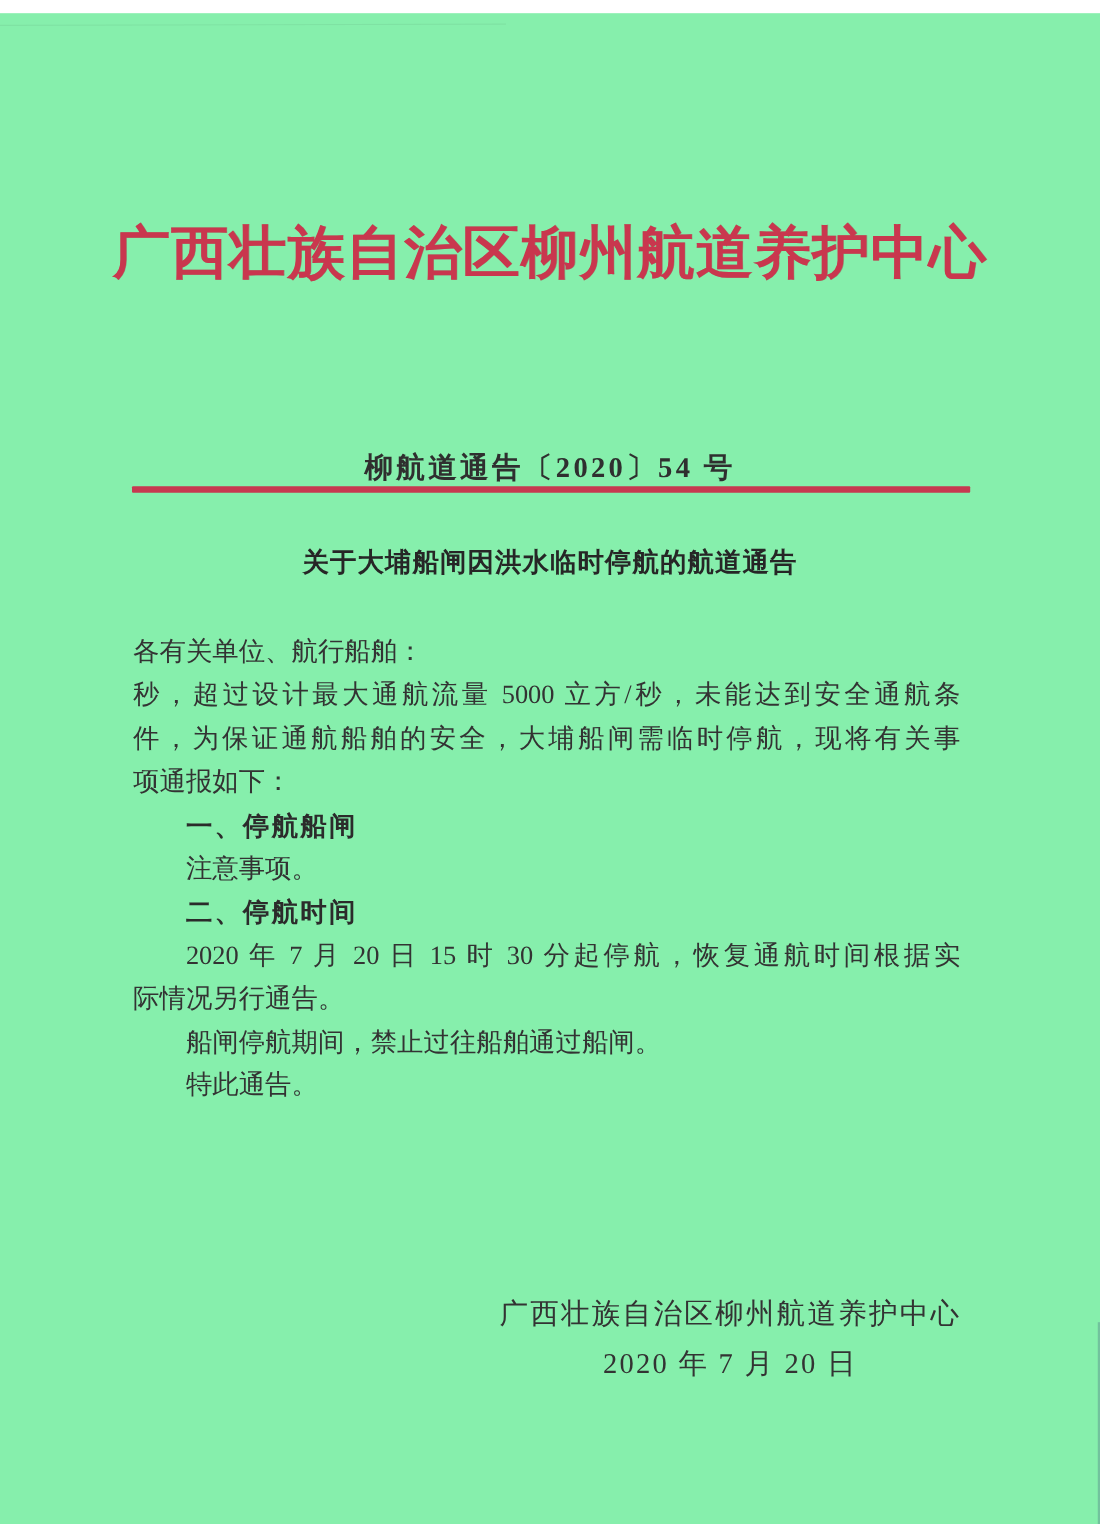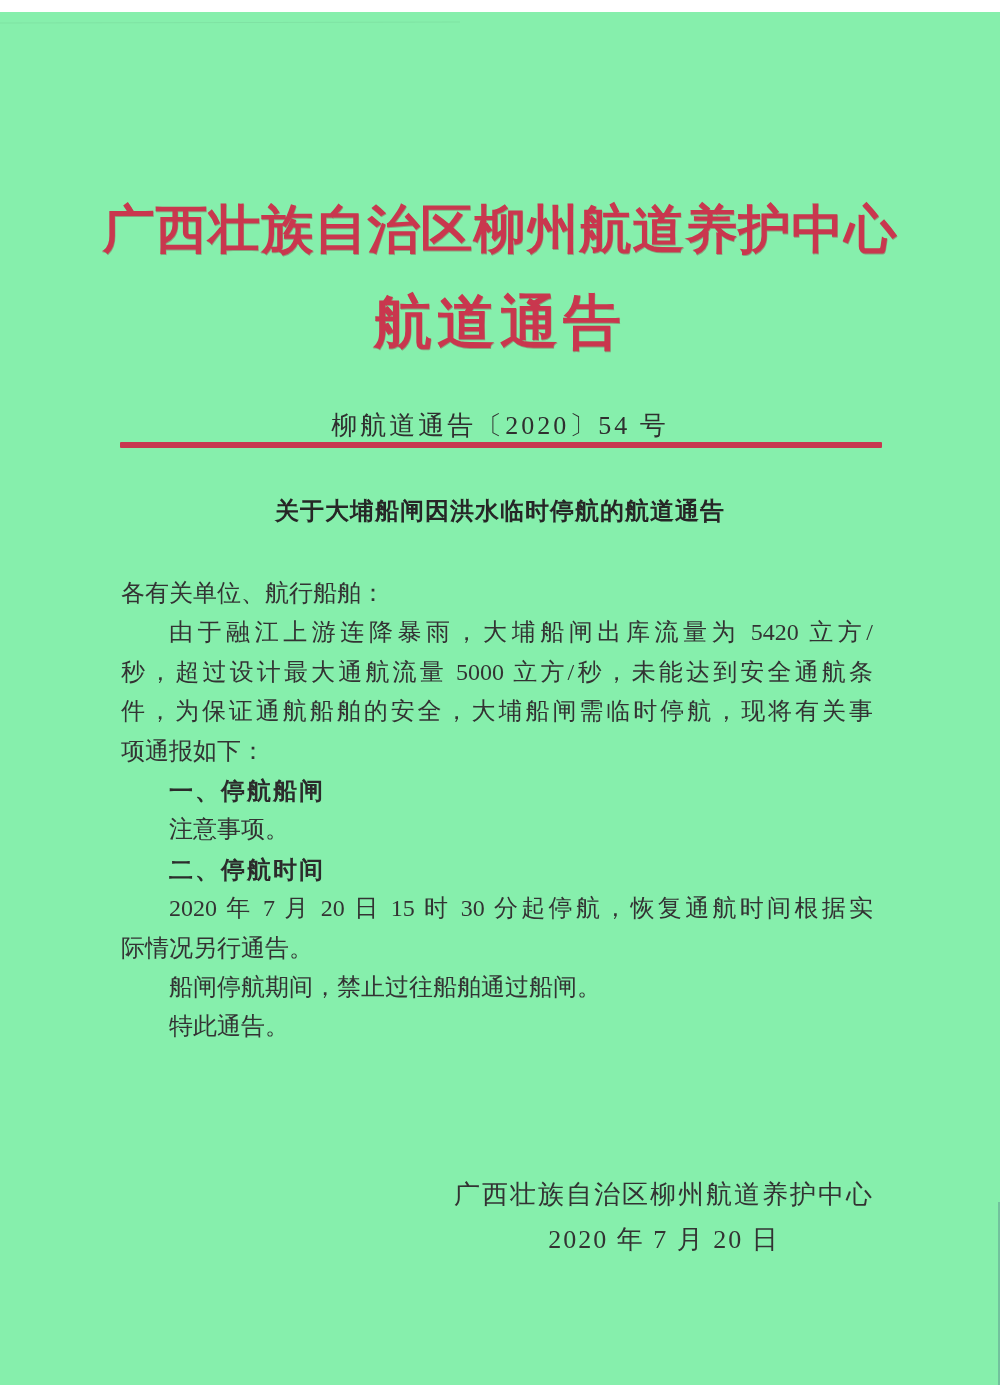--- a/index.html
+++ b/index.html
@@ -14,20 +14,21 @@
     margin: 12px auto;
     background: #86efac;
     overflow: hidden;
     font-family: "Liberation Serif", "DejaVu Serif", serif;
   }
   .centered {
     position: absolute;
     left: 0;
     width: 100%;
     text-align: center;
+    font-weight: bold;
   }
   .org-title-1 {
     top: 183px;
     font-size: 52px;
     font-weight: bold;
     letter-spacing: 1px;
     color: var(--title-red, #c9374e);
     text-shadow: 0.5px 0.5px 0 rgba(150,20,40,0.35);
   }
   .org-title-2 {
@@ -129,31 +130,29 @@
     background: rgba(92,140,140,0.45);
   }
 </style>
 </head>
 <body>
 
 <div class="page" style="--title-red: #c9374e; --divider-red: #c73950; --body-ink: #333333;">
 
   <div class="centered org-title-1">广西壮族自治区柳州航道养护中心</div>
 
-  <div class="centered org-title-2">航道通告</div>
 
   <div class="centered doc-number">柳航道通告〔2020〕54 号</div>
 
   <div class="divider"></div>
 
   <div class="centered subject">关于大埔船闸因洪水临时停航的航道通告</div>
 
   <div class="body-block">
       <div class="line">各有关单位、航行船舶：</div>
-      <div class="line ind fill">由于融江上游连降暴雨，大埔船闸出库流量为 5420 立方/</div>
       <div class="line fill">秒，超过设计最大通航流量 5000 立方/秒，未能达到安全通航条</div>
       <div class="line fill">件，为保证通航船舶的安全，大埔船闸需临时停航，现将有关事</div>
       <div class="line">项通报如下：</div>
       <div class="line ind hei">一、停航船闸</div>
       <div class="line ind">注意事项。</div>
       <div class="line ind hei">二、停航时间</div>
       <div class="line ind fill">2020 年 7 月 20 日 15 时 30 分起停航，恢复通航时间根据实</div>
       <div class="line">际情况另行通告。</div>
       <div class="line ind">船闸停航期间，禁止过往船舶通过船闸。</div>
       <div class="line ind">特此通告。</div>

